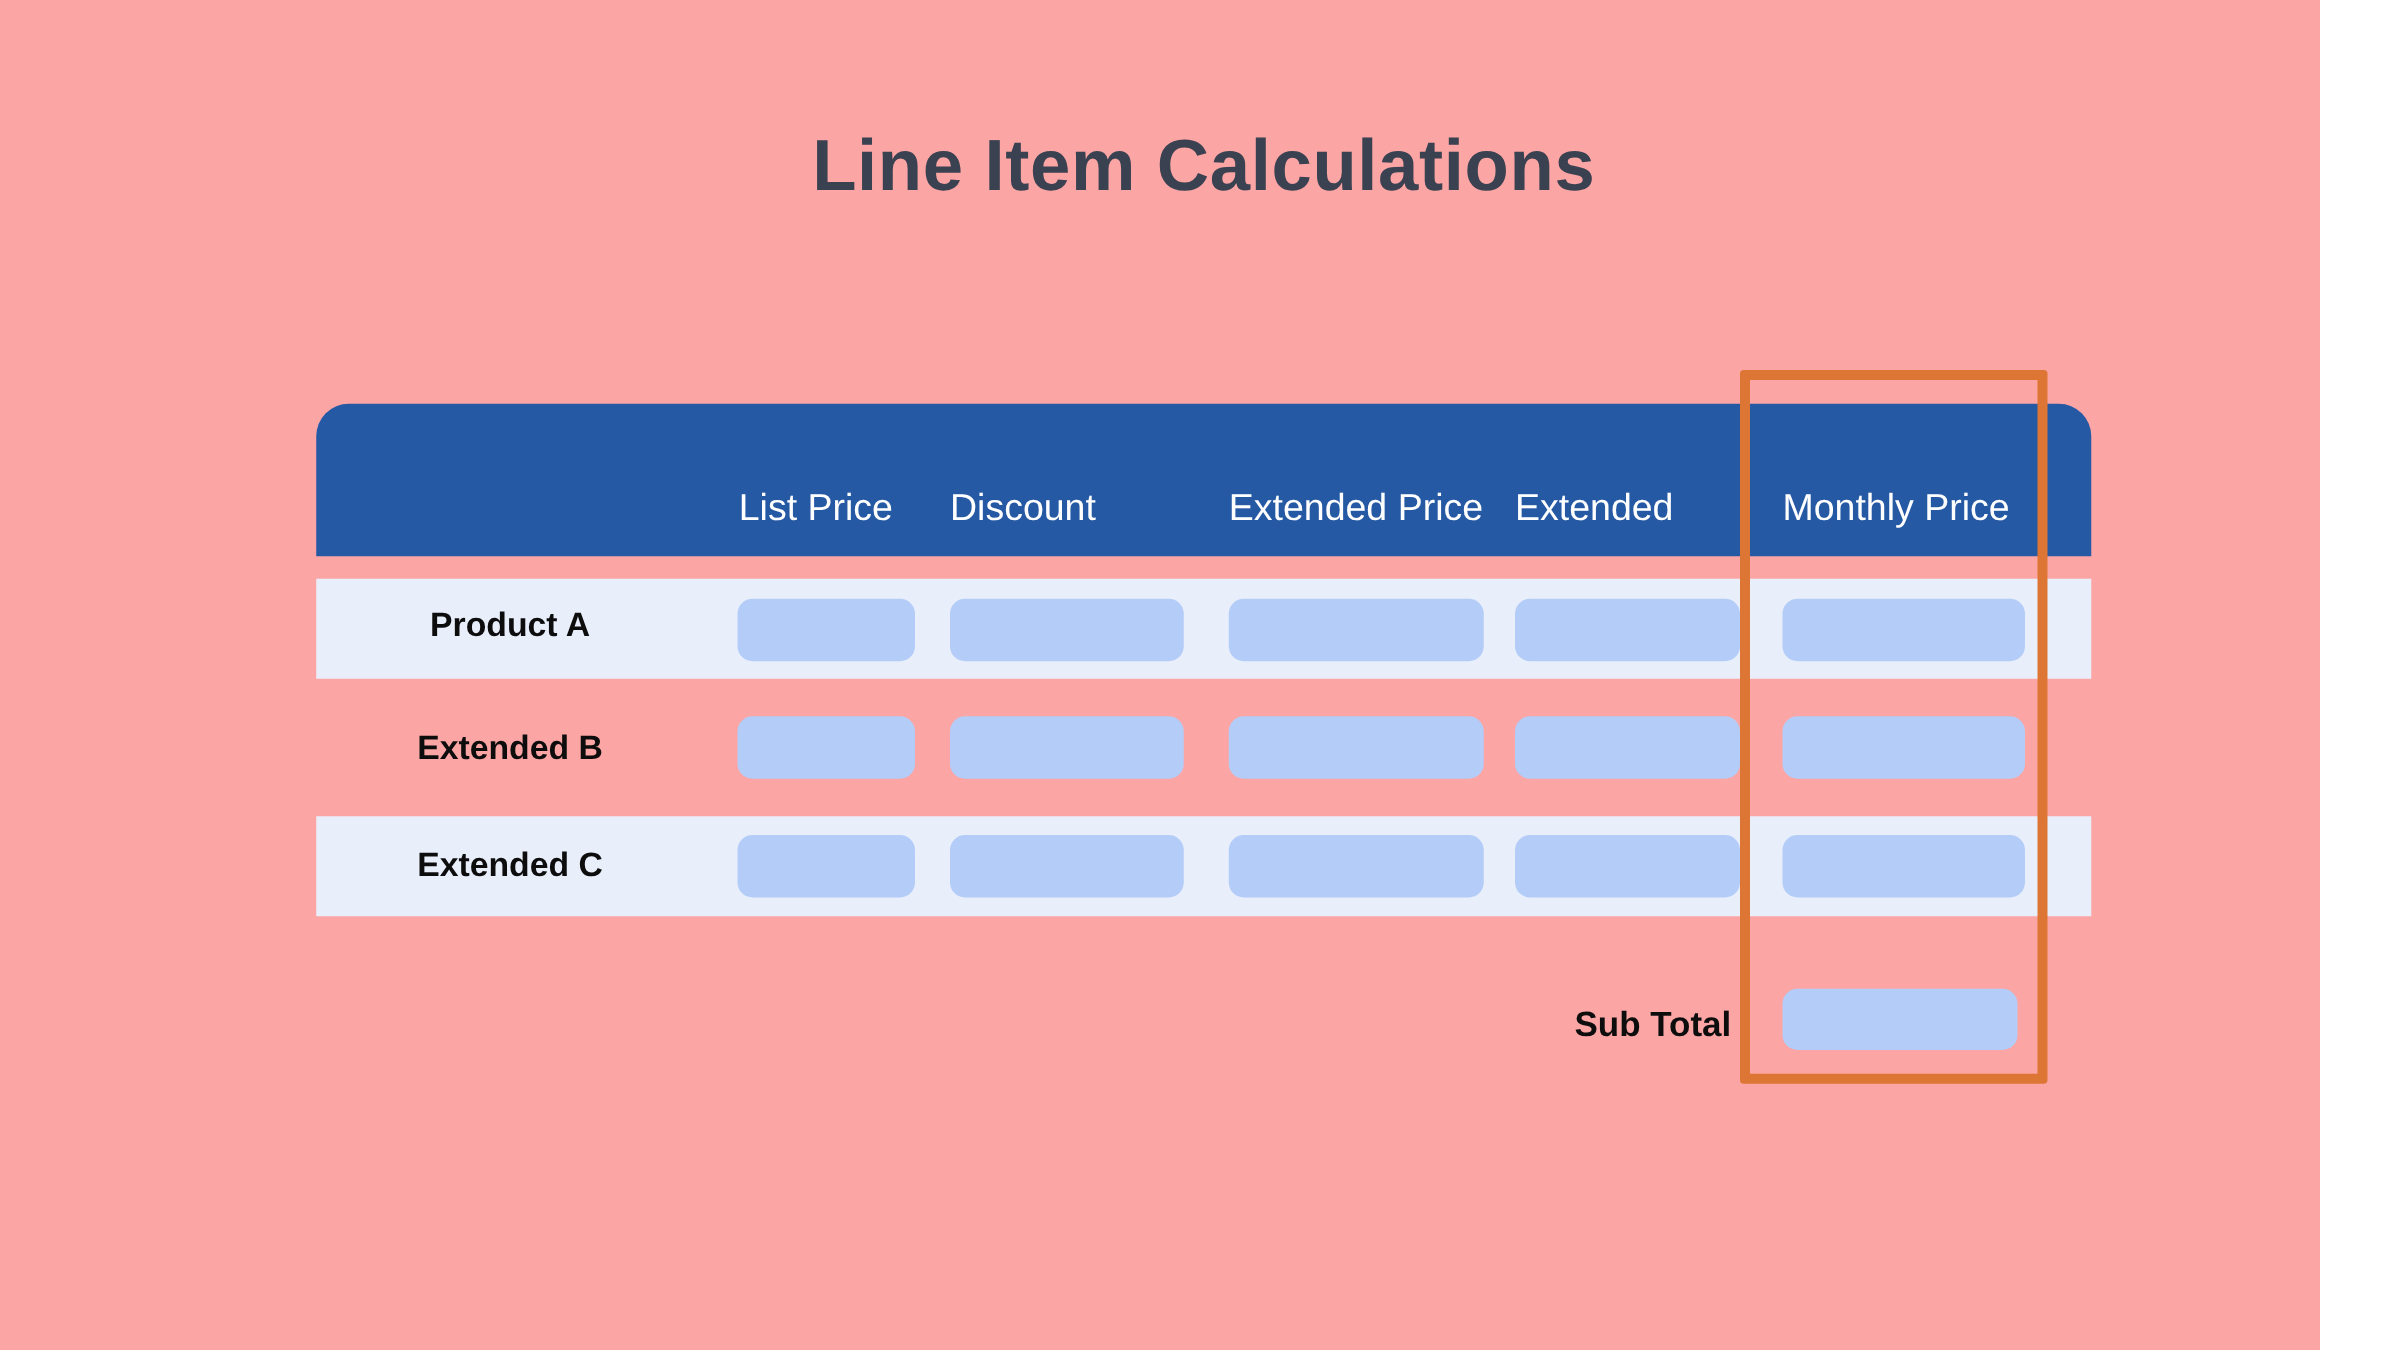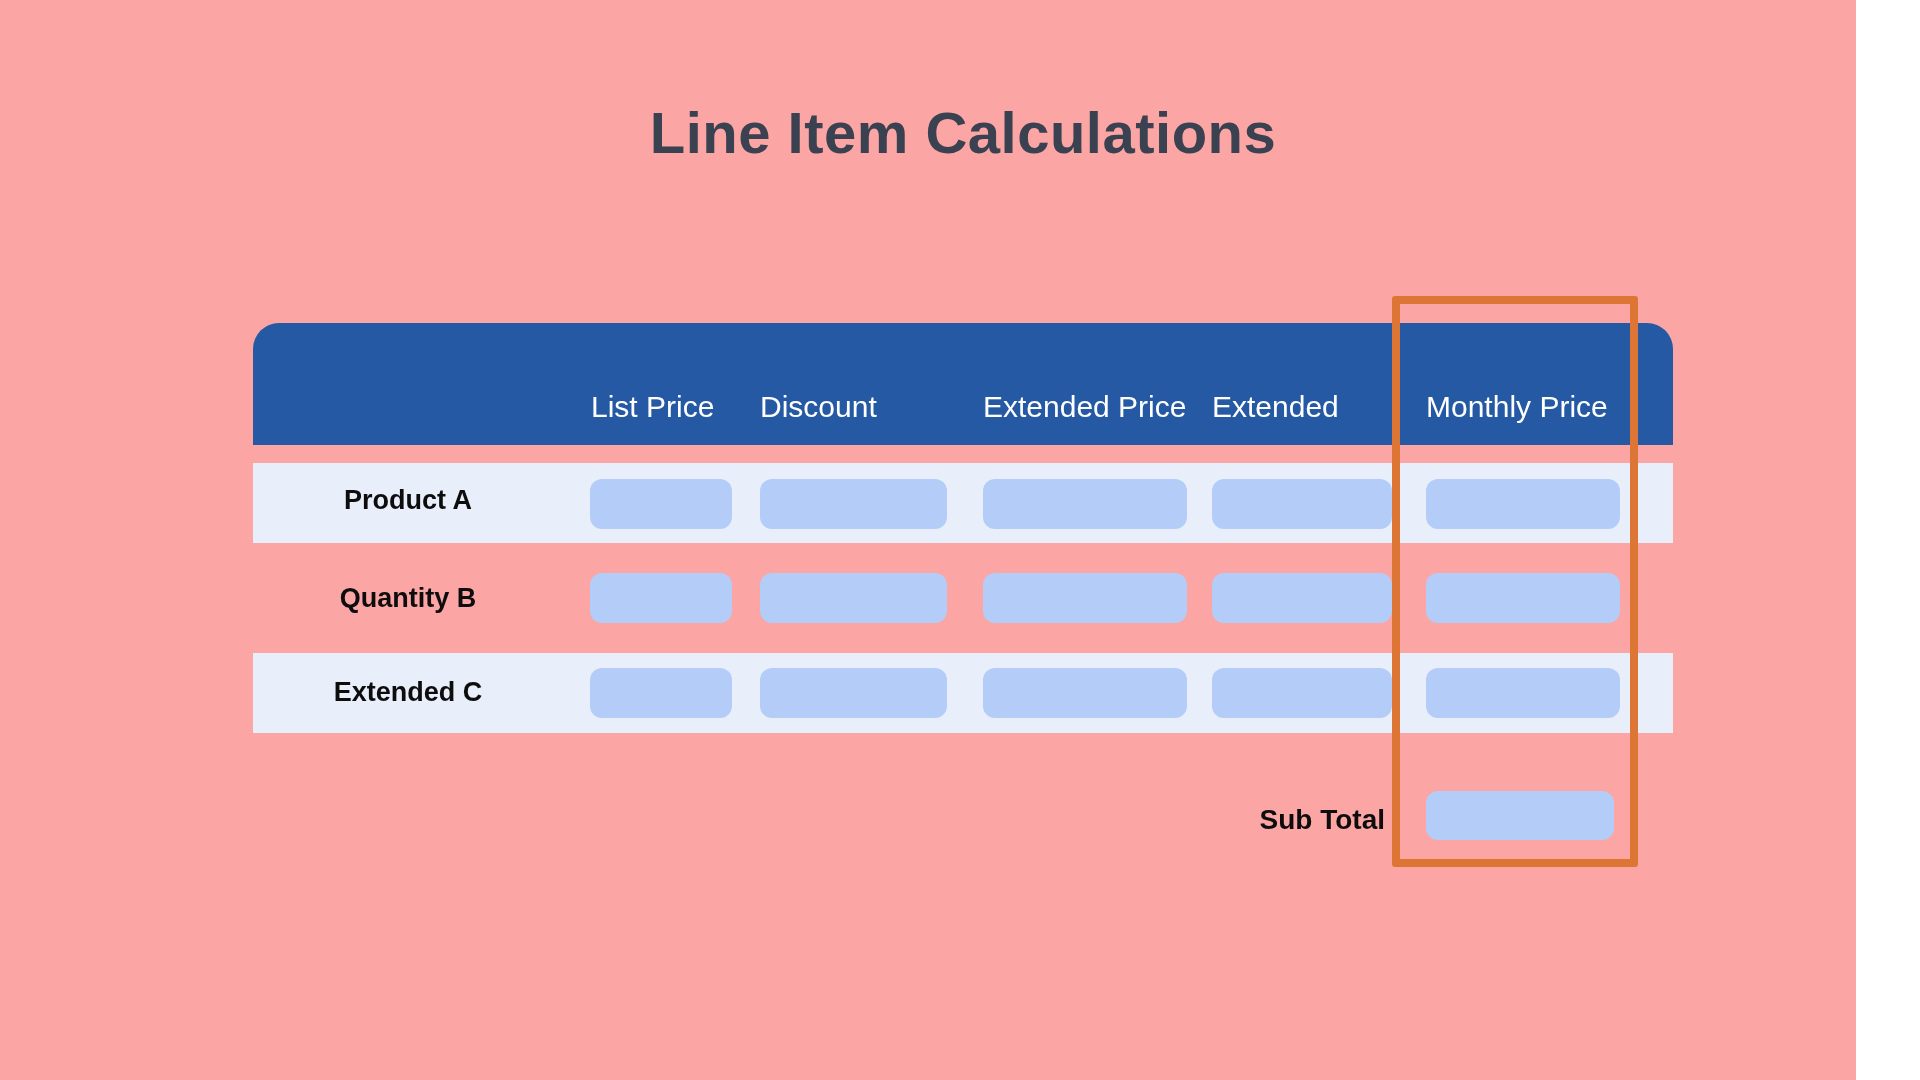--- a/index.html
+++ b/index.html
@@ -134,21 +134,21 @@
     <div class="th th-discount">Discount</div>
     <div class="th th-extended">Extended Price</div>
     <div class="th th-quantity">Extended</div>
     <div class="th th-monthly">Monthly Price</div>
   </div>
 
   <div class="band band-a"></div>
   <div class="band band-c"></div>
 
   <div class="rowlabel rl-a">Product A</div>
-  <div class="rowlabel rl-b">Quantity B</div>
+  <div class="rowlabel rl-b">Extended B</div>
   <div class="rowlabel rl-c">Extended C</div>
 
   <div class="pill r-a c-list"></div>
   <div class="pill r-a c-discount"></div>
   <div class="pill r-a c-extended"></div>
   <div class="pill r-a c-quantity"></div>
   <div class="pill r-a c-monthly"></div>
 
   <div class="pill r-b c-list"></div>
   <div class="pill r-b c-discount"></div>

